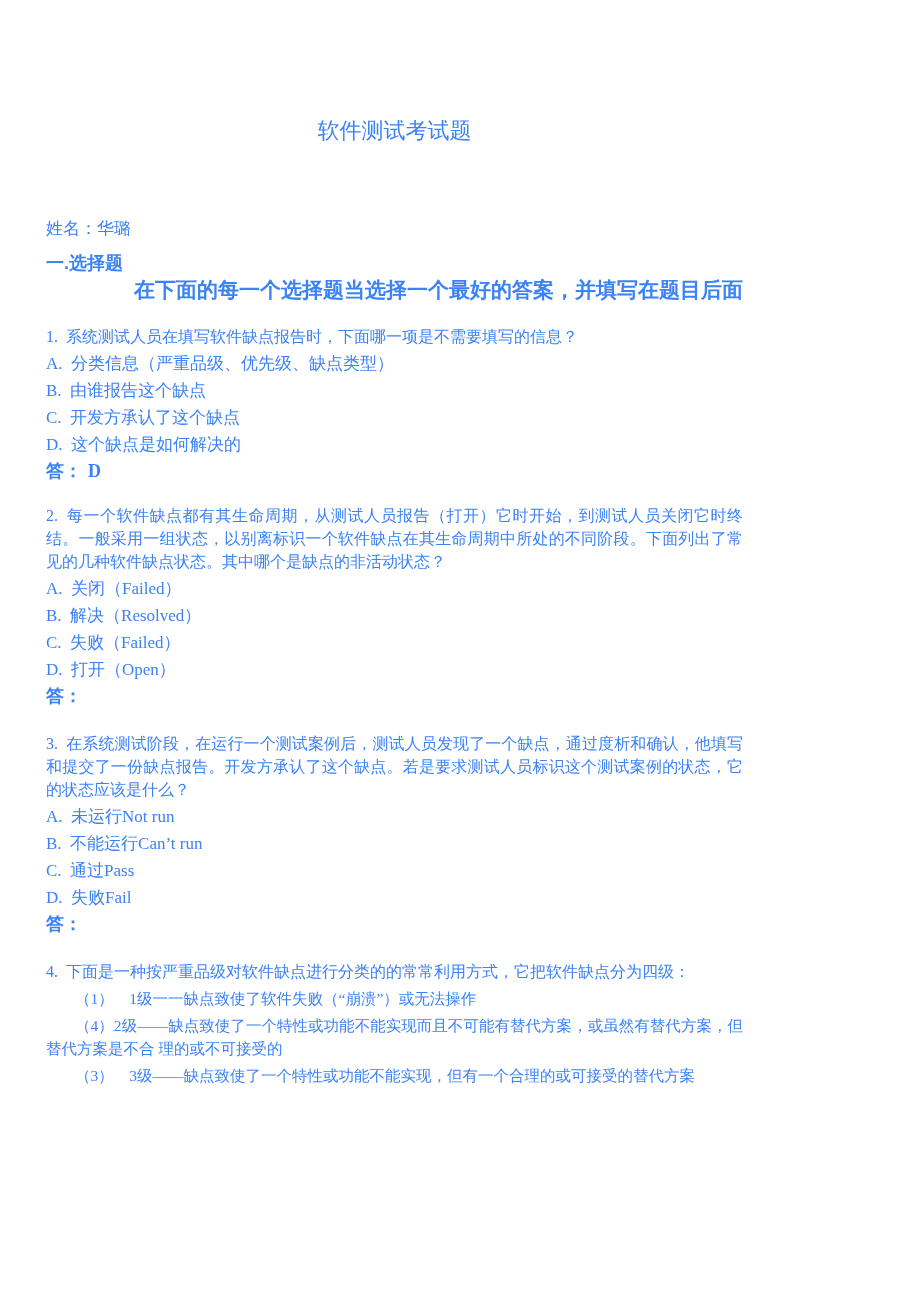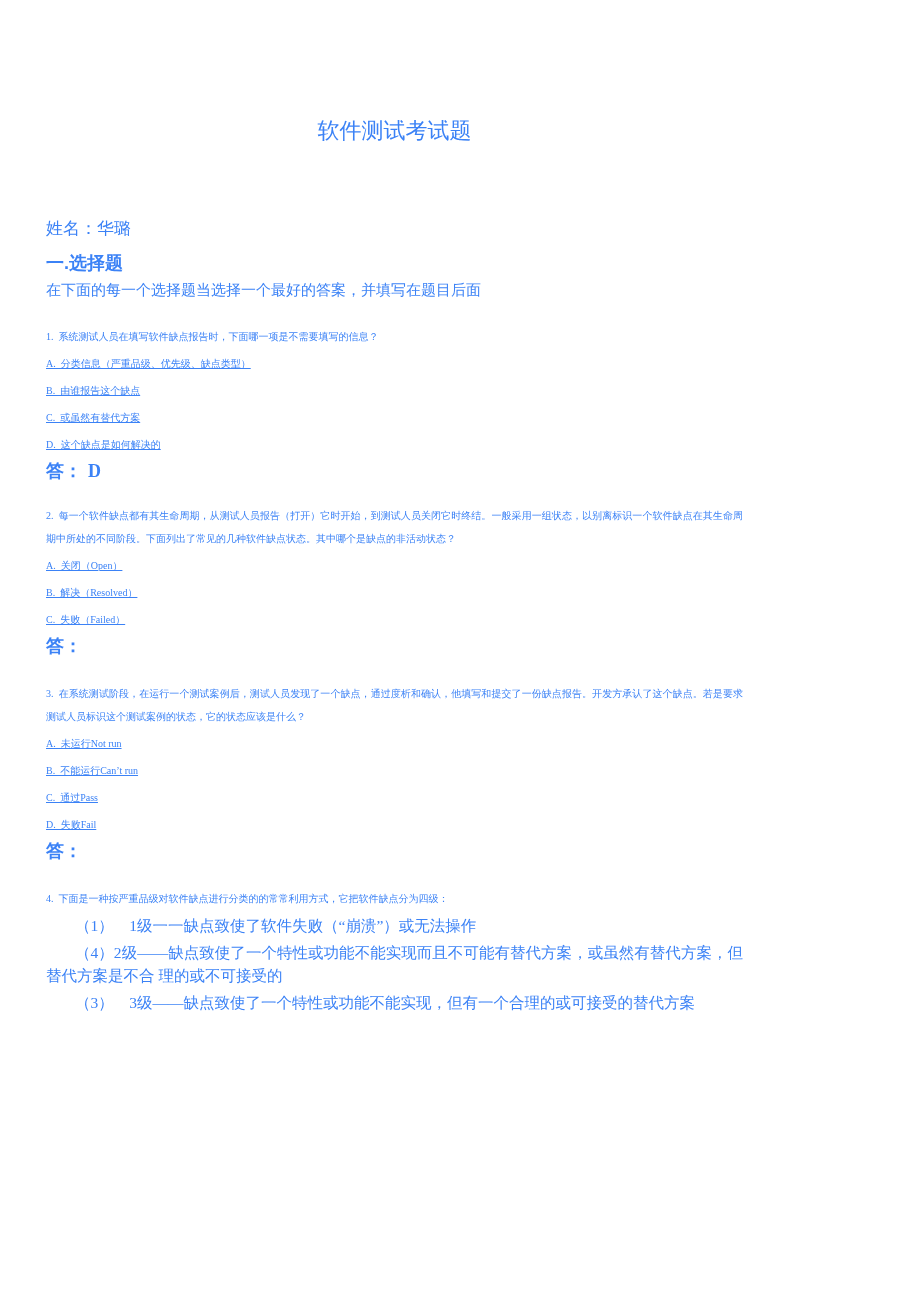--- a/index.html
+++ b/index.html
@@ -18,32 +18,31 @@
   .meta-block { margin-top: 68px; }
   .meta { margin: 0; font-size: 17px; line-height: 29px; }
   .section-heading {
     margin: 8px 0 0;
     font-family: "Liberation Sans", "DejaVu Sans", sans-serif;
     font-size: 18px; font-weight: 700; line-height: 25px;
   }
   .instruction {
     margin: 3px 0 0;
     font-family: "Liberation Sans", "DejaVu Sans", sans-serif;
-    font-size: 15px; font-weight: 400; line-height: 22px;
+    font-size: 21px; font-weight: 700; line-height: 22px; text-align: right;
   }
   .question { margin-top: 24px; }
   .question.q2 { margin-top: 21px; }
   .stem {
-    margin: 0; font-size: 10px; line-height: 23px;
+    margin: 0; font-size: 16px; line-height: 23px;
     text-align: justify; white-space: pre-wrap;
   }
   .option, .note {
-    margin: 4px 0 0; font-size: 10px; line-height: 23px;
+    margin: 4px 0 0; font-size: 17px; line-height: 23px;
     white-space: pre-wrap;
-    text-decoration: underline;
   }
   .answer {
     margin: 4px 0 0; font-size: 18px; line-height: 23px;
     font-weight: 700;
   }
   .answer-value { margin-left: 6px; }
   .sub-item {
     margin: 4px 0 0; font-size: 15.5px; line-height: 23px;
     text-indent: 29px; text-align: justify; white-space: pre-wrap;
   }
@@ -59,30 +58,31 @@
     <p class="meta"><span>姓名：</span><span>华璐</span></p>
   </div>
 
   <h2 class="section-heading">一.选择题</h2>
   <p class="instruction">在下面的每一个选择题当选择一个最好的答案，并填写在题目后面</p>
 
   <section class="question">
     <p class="stem">1.  系统测试人员在填写软件缺点报告时，下面哪一项是不需要填写的信息？</p>
     <p class="option">A.  分类信息（严重品级、优先级、缺点类型）</p>
     <p class="option">B.  由谁报告这个缺点</p>
-    <p class="option">C.  或虽然有替代方案</p>
+    <p class="option">C.  开发方承认了这个缺点</p>
     <p class="option">D.  这个缺点是如何解决的</p>
     <p class="answer"><span>答：</span><span class="answer-value">D</span></p>
   </section>
 
   <section class="question q2">
     <p class="stem">2.  每一个软件缺点都有其生命周期，从测试人员报告（打开）它时开始，到测试人员关闭它时终结。一般采用一组状态，以别离标识一个软件缺点在其生命周期中所处的不同阶段。下面列出了常见的几种软件缺点状态。其中哪个是缺点的非活动状态？</p>
-    <p class="option">A.  关闭（Open）</p>
+    <p class="option">A.  关闭（Failed）</p>
     <p class="option">B.  解决（Resolved）</p>
     <p class="option">C.  失败（Failed）</p>
+    <p class="option">D.  打开（Open）</p>
     <p class="answer"><span>答：</span><span class="answer-value"></span></p>
   </section>
 
   <section class="question">
     <p class="stem">3.  在系统测试阶段，在运行一个测试案例后，测试人员发现了一个缺点，通过度析和确认，他填写和提交了一份缺点报告。开发方承认了这个缺点。若是要求测试人员标识这个测试案例的状态，它的状态应该是什么？</p>
     <p class="option">A.  未运行Not run</p>
     <p class="option">B.  不能运行Can’t run</p>
     <p class="option">C.  通过Pass</p>
     <p class="option">D.  失败Fail</p>
     <p class="answer"><span>答：</span><span class="answer-value"></span></p>

